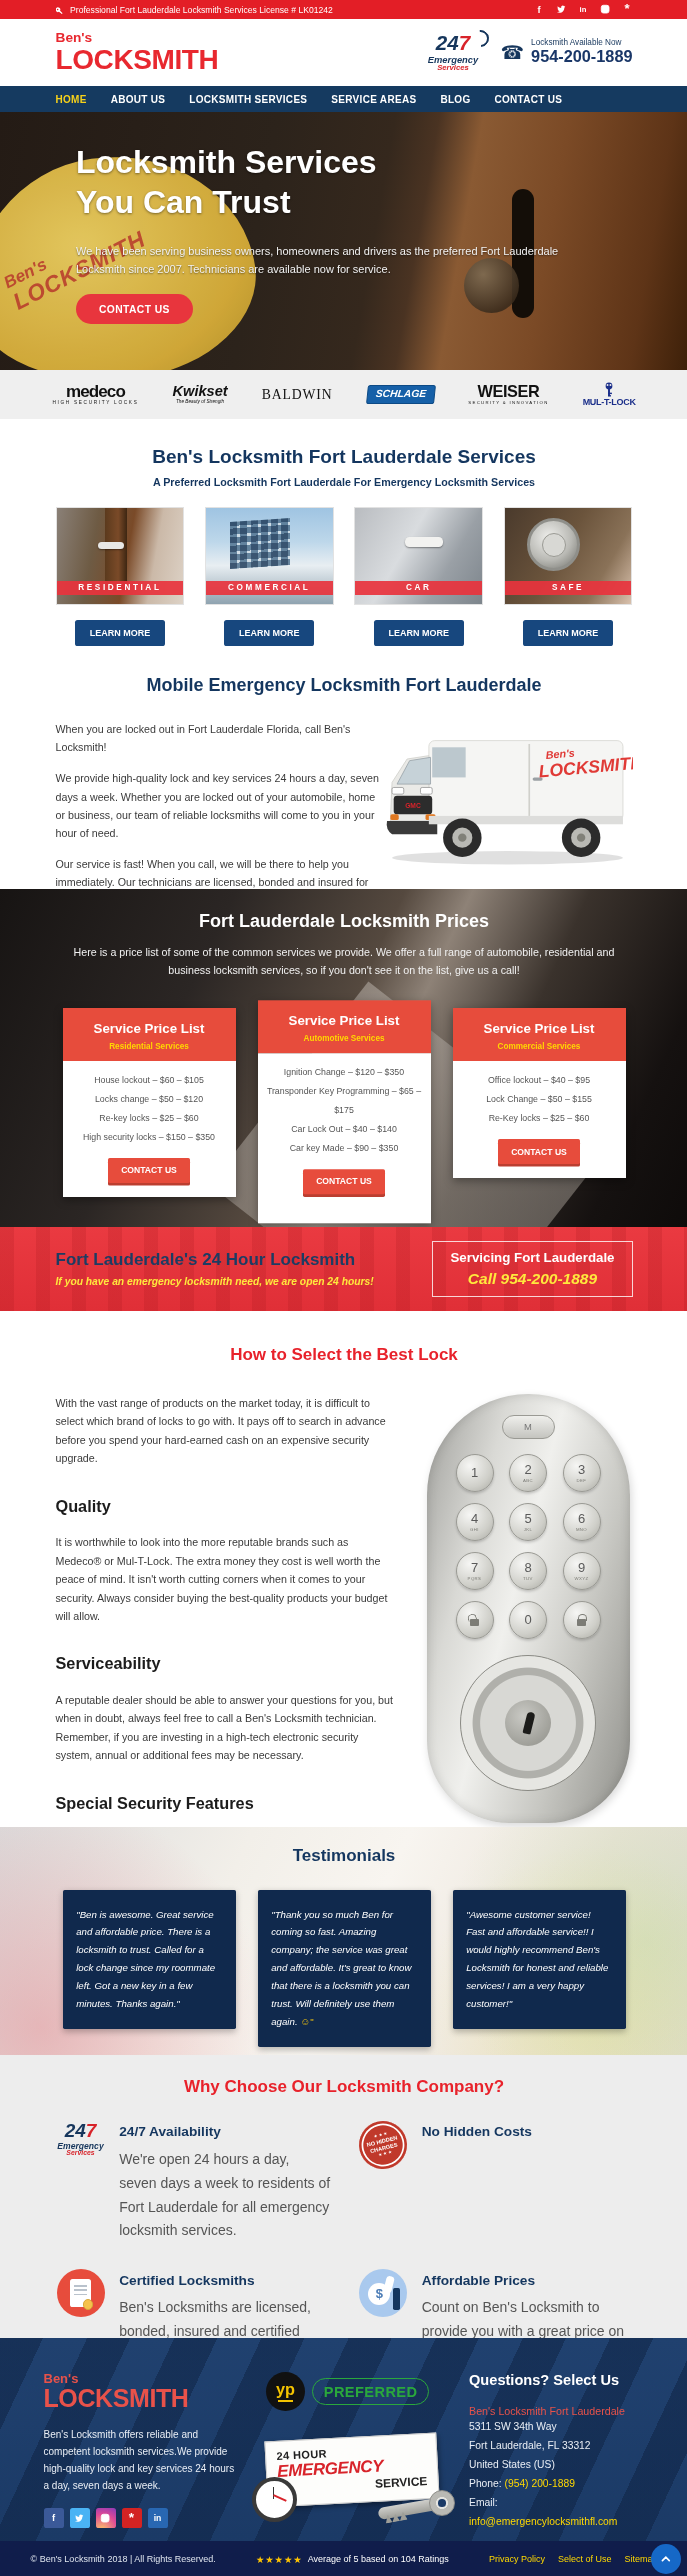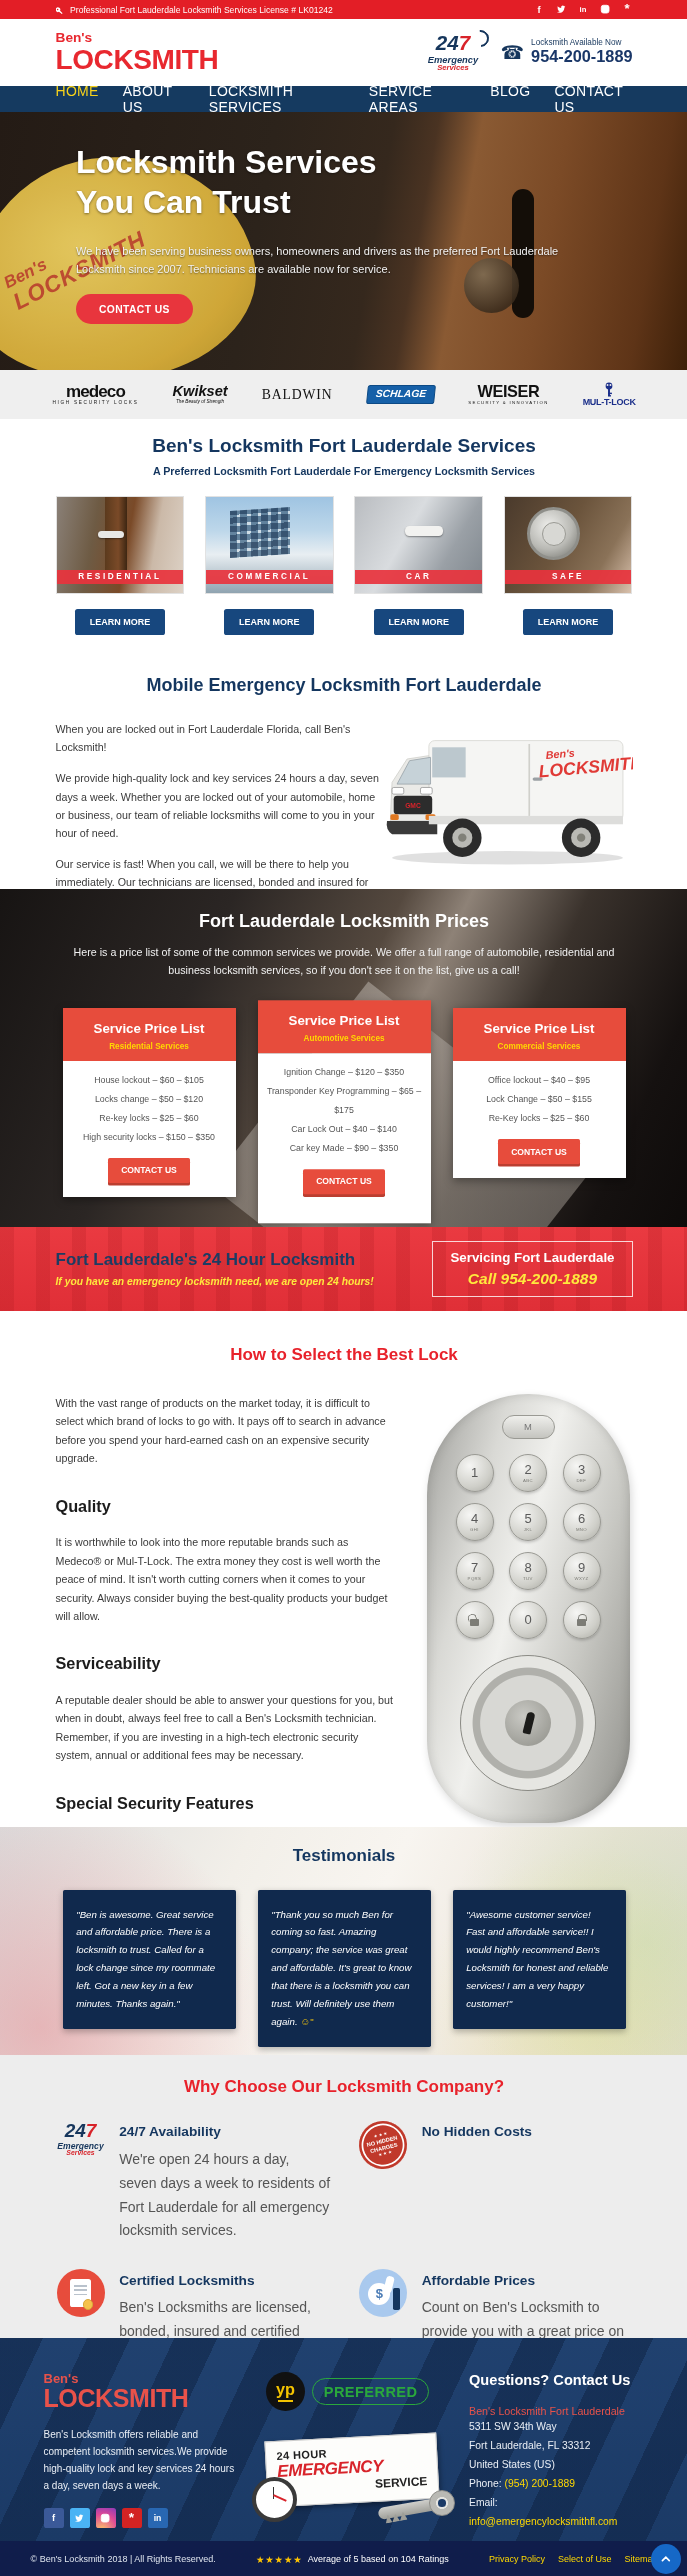--- a/index.html
+++ b/index.html
@@ -28,21 +28,21 @@
   .badge247 .em { font-size:9.4px; font-weight:bold; font-style:italic; color:#16365c; margin-top:1.7px; }
   .badge247 .sv { font-size:7.7px; font-weight:bold; font-style:italic; color:#d8232a; }
   .phoneblk { display:flex; align-items:center; gap:6.9px; }
   .phoneblk .ph-ico { font-size:19px; color:#16365c; }
   .phoneblk .avail { font-size:8.2px; color:#16365c; }
   .phoneblk .pnum { font-size:16.3px; font-weight:bold; color:#1a3768; cursor:pointer; }
 
   
   .nav { height:26px; background:#153a60; display:flex; align-items:center; }
   .nav .container { display:flex; gap:24px; }
-  .nav a { font-size:14px; font-weight:normal; color:#fff; letter-spacing:0.3px; text-decoration:none; cursor:pointer; }
+  .nav a { font-size:10px; font-weight:bold; color:#fff; letter-spacing:0.3px; text-decoration:none; cursor:pointer; }
   .nav a.active { color:#f7d21a; }
 
   
   .hero { height:258px; position:relative; overflow:hidden;
     background:linear-gradient(100deg,#241b15 0%,#2c231b 38%,#35281d 54%,#4a3322 60%,#8a5a33 66%,#7b4a26 78%,#5e3417 92%,#3d2009 100%); }
   .door-handle { position:absolute; left:512px; top:77px; width:22px; height:129px; background:#140e08; border-radius:12px; }
   .door-knob { position:absolute; left:464px; top:146px; width:55px; height:55px; border-radius:50%; background:radial-gradient(circle at 35% 30%,#7d6b52,#3a2b1c 75%); opacity:.9; }
   .helmet { position:absolute; left:-29px; top:45px; width:283px; height:223px; border-radius:48% 52% 46% 54%/60% 58% 42% 40%; background:radial-gradient(ellipse at 40% 38%,#f2d463,#ddb23a 68%,#bd962c); transform:rotate(-8deg); opacity:.92; }
   .helmet .htxt { position:absolute; left:33px; top:79px; transform:rotate(-19deg); color:#c43b2e; font-weight:bold; font-style:italic; line-height:1.05; opacity:.85; }
   .helmet .htxt .h1 { font-size:17px; }
@@ -61,21 +61,21 @@
   .b-kwikset .tg { font-size:4.7px; font-style:italic; margin-top:1.7px; }
   .b-baldwin .nm { font-family:"Liberation Serif", serif; font-size:13.7px; letter-spacing:0.9px; }
   .b-schlage .nm { background:#1660a8; color:#fff; font-size:10.3px; font-weight:bold; font-style:italic; padding:3.4px 7.7px; border-radius:2.6px; border:0.9px solid #0d4a85; display:inline-block; transform:skewX(-6deg); }
   .b-weiser .nm { font-size:16.3px; font-weight:bold; letter-spacing:-0.4px; }
   .b-weiser .tg { font-size:4.3px; letter-spacing:1.3px; margin-top:1.7px; }
   .b-multlock { color:#1b2f8a; }
   .b-multlock .keyglyph { display:block; margin:0 auto 0.9px; }
   .b-multlock .nm { font-size:9px; font-weight:bold; letter-spacing:-0.3px; }
 
   
-  .services { height:230px; background:#fff; padding-top:16px; overflow:hidden; }
+  .services { height:230px; background:#fff; padding-top:27px; overflow:hidden; }
   .sec-title-navy { text-align:center; color:#14365f; font-size:19px; font-weight:bold; }
   .services .sub { text-align:center; color:#14365f; font-size:10.7px; font-weight:bold; margin-top:7.7px; }
   .svc-row { display:flex; gap:20.6px; width:577px; margin:19px auto 0; }
   .svc-card { width:129px; text-align:center; }
   .svc-img { position:relative; height:98px; border:0.9px solid #e2e2e2; overflow:hidden; }
   .img-residential { background:linear-gradient(100deg,#8a8077 0%,#6e5b44 30%,#7a4a28 55%,#cbb9a8 75%,#ddd2c6 100%); }
   .img-commercial { background:linear-gradient(180deg,#9fc4e2 0%,#bdd7ea 35%,#e8eef2 60%,#8fa3b0 100%); }
   .img-car { background:linear-gradient(120deg,#b9bcc0 0%,#d9dcdf 40%,#9aa0a6 70%,#7d858c 100%); }
   .img-safe { background:linear-gradient(120deg,#4a3a2c 0%,#6b543c 45%,#8a7258 75%,#d9c1ad 100%); }
   .win-grid { position:absolute; left:24px; top:12px; width:60px; height:47px; background:repeating-linear-gradient(90deg,#5b7d99 0 6.9px,#e8eef2 6.9px 10.3px), repeating-linear-gradient(0deg,#5b7d99 0 6px,#e8eef2 6px 8.6px); background-blend-mode:multiply; transform:skewY(-4deg); opacity:.85; }
@@ -651,21 +651,21 @@
         </div>
         <div class="clockic"></div>
         <div class="keyic">
           <div class="shaft"></div>
             <div class="teeth"></div>
             <div class="bow"></div>
         </div>
       </div>
     </div>
     <div class="fcol3">
-      <h3>Questions? Contact Us</h3>
+      <h3>Questions? Select Us</h3>
       <div class="company">Ben's Locksmith Fort Lauderdale</div>
       <div class="line">5311 SW 34th Way</div>
       <div class="line">Fort Lauderdale, FL 33312</div>
       <div class="line">United States (US)</div>
       <div class="line"><span>Phone: </span><span class="yel">(954) 200-1889</span></div>
       <div class="line"><span>Email: </span><span class="yel">info@emergencylocksmithfl.com</span></div>
     </div>
   </div>
 </div>
 

